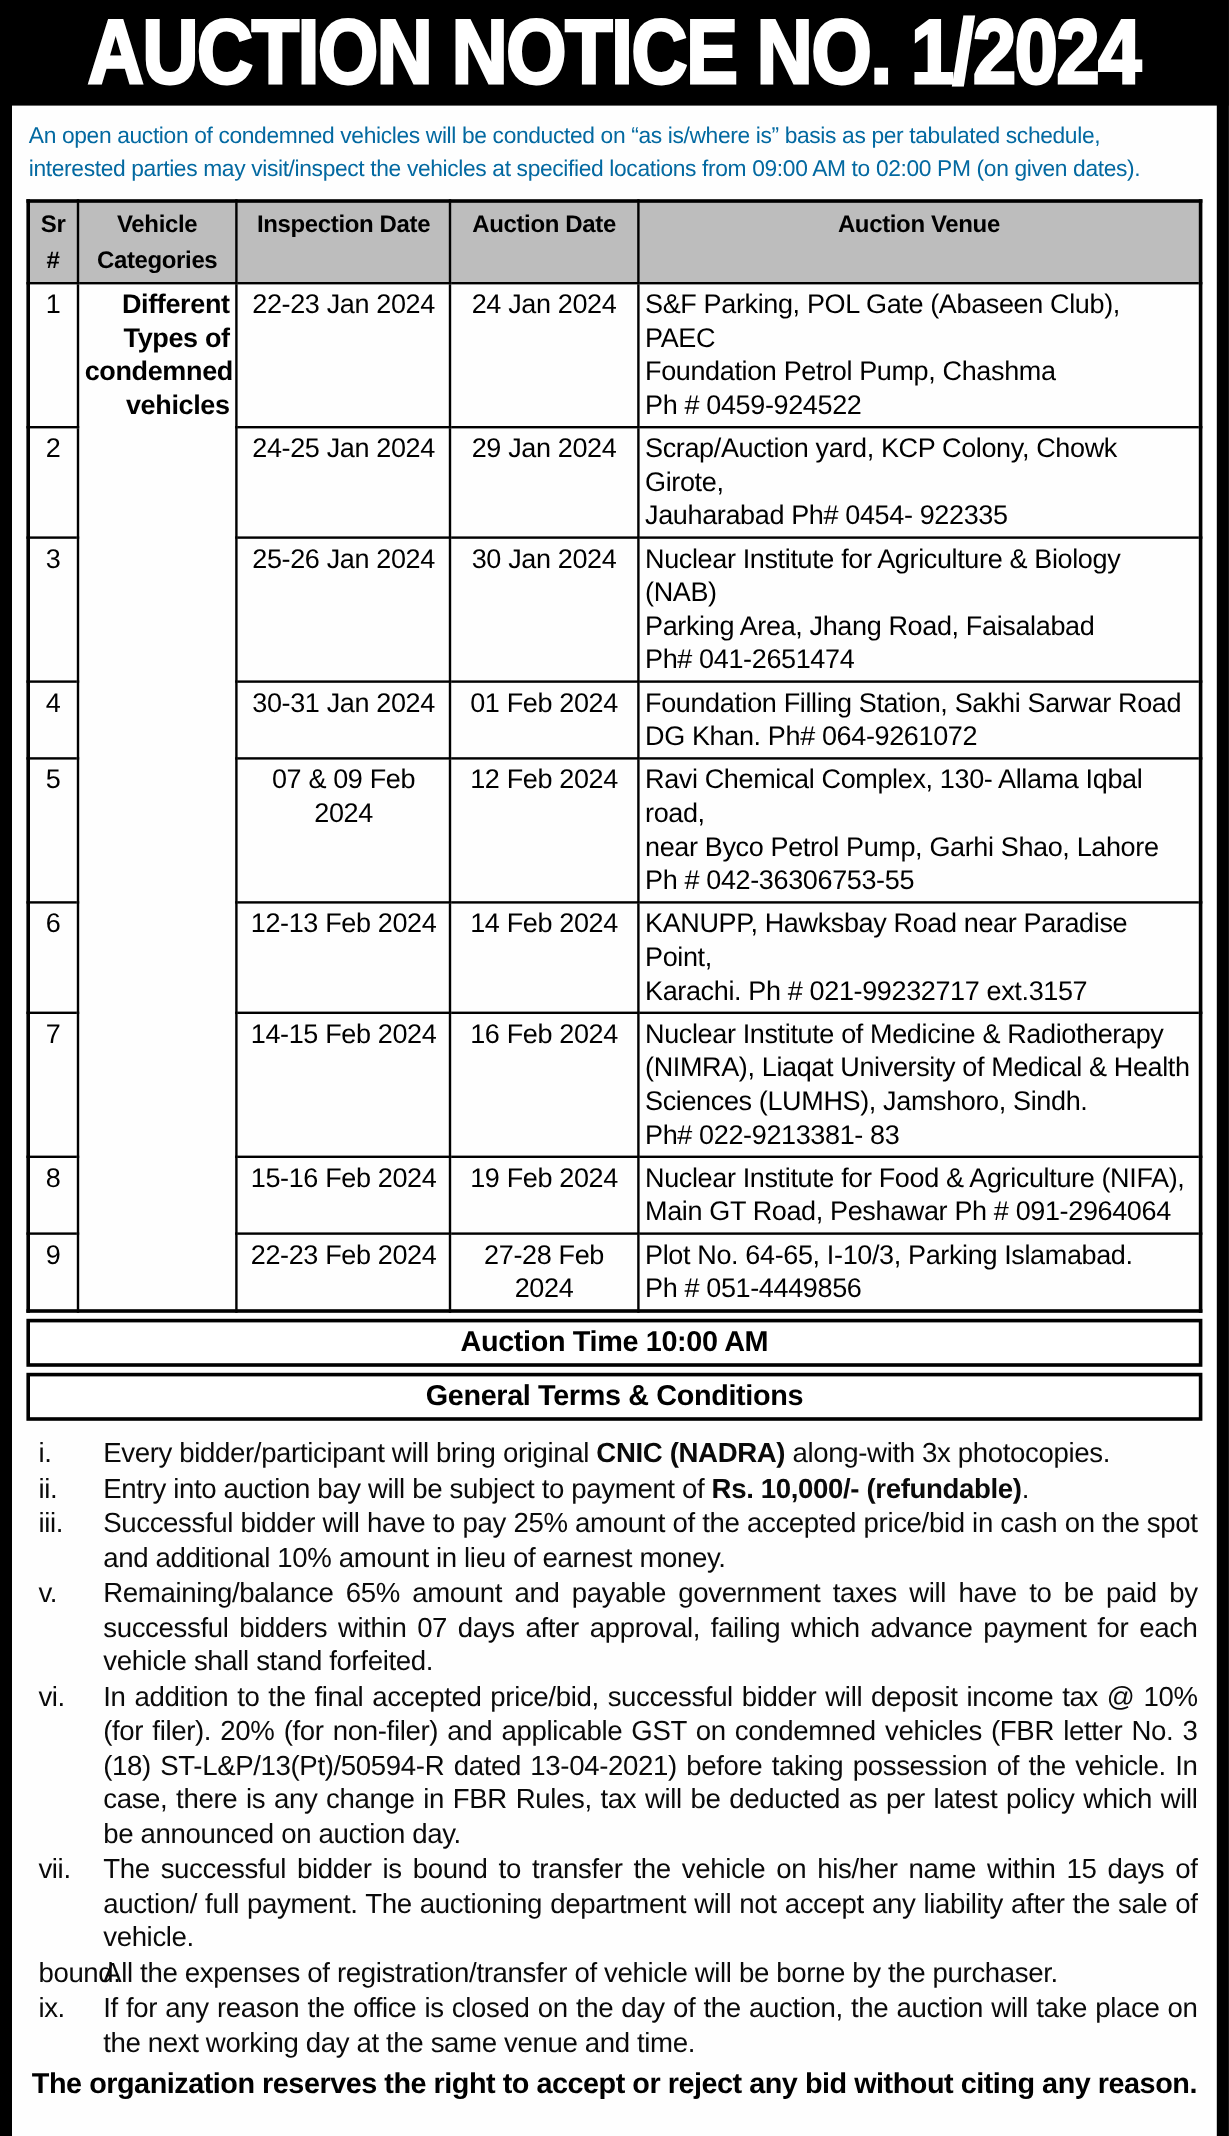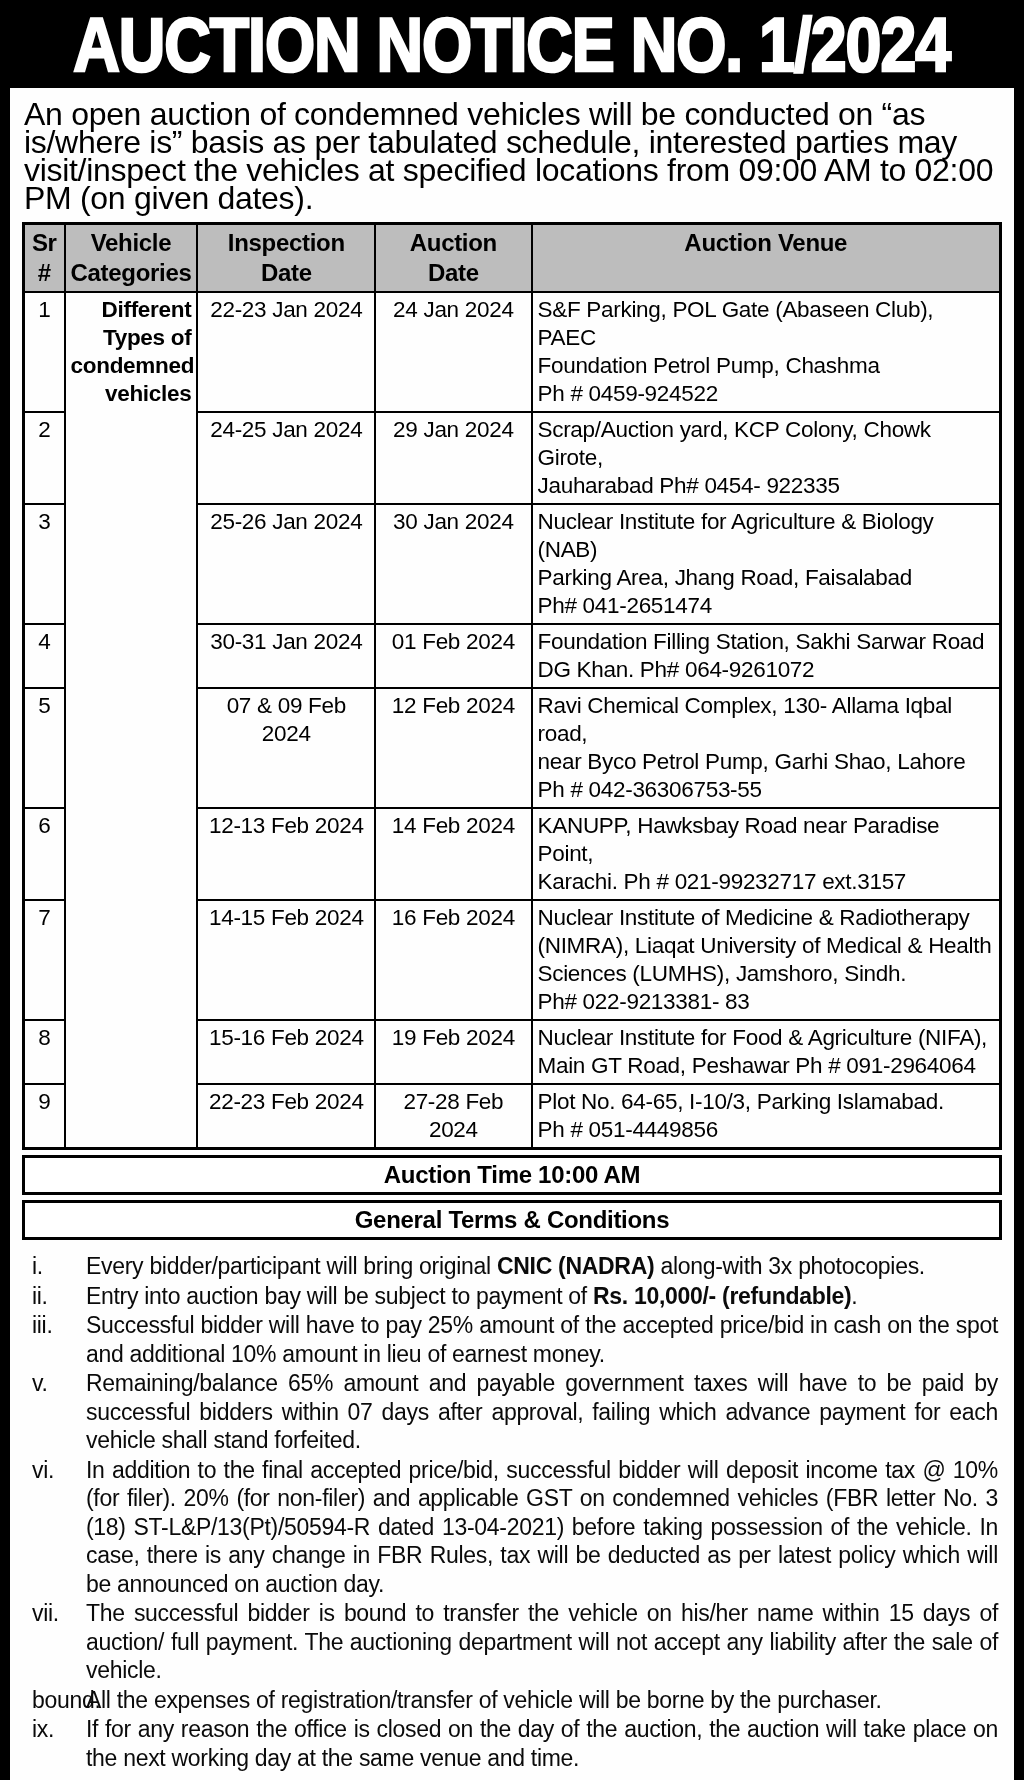--- a/index.html
+++ b/index.html
@@ -20,35 +20,35 @@
     white-space:nowrap; display:inline-block;
     transform:scale(1.04,1.22); transform-origin:center;
     -webkit-text-stroke:2.2px #fff;
   }
   
   .content {
     background:#fefefe; margin:0 10px; padding:8px 12px 14px 12px;
     flex:1 0 auto;
   }
   .intro {
-    font-size:32px; line-height:28px; letter-spacing:-0.3px;
-    color:#000000; margin:4px 2px 10px 2px;
+    font-size:19px; line-height:28px; letter-spacing:-0.3px;
+    color:#0369a1; margin:4px 2px 10px 2px;
   }
   
   table.schedule {
     width:100%; border-collapse:collapse; table-layout:fixed;
     border:3px solid #000;
   }
   table.schedule th, table.schedule td {
     border:2px solid #000; vertical-align:top;
     font-size:22.5px; line-height:28px; letter-spacing:-0.3px;
     padding:3px 5px;
   }
   table.schedule th {
-    background:#bdbdbd; font-weight:bold; font-size:24px; line-height:30px;
+    background:#bdbdbd; font-weight:bold; font-size:20px; line-height:30px;
     text-align:center; height:62px;
   }
   th.h-venue { text-align:left; padding-left:9px; }
   .col-sr { width:4.2%; }
   .col-cat { width:13.6%; }
   .col-insp { width:18.2%; }
   .col-auct { width:16%; }
   .col-venue { width:48%; }
   td.c-sr { text-align:center; }
   td.c-insp, td.c-auct { text-align:center; }

